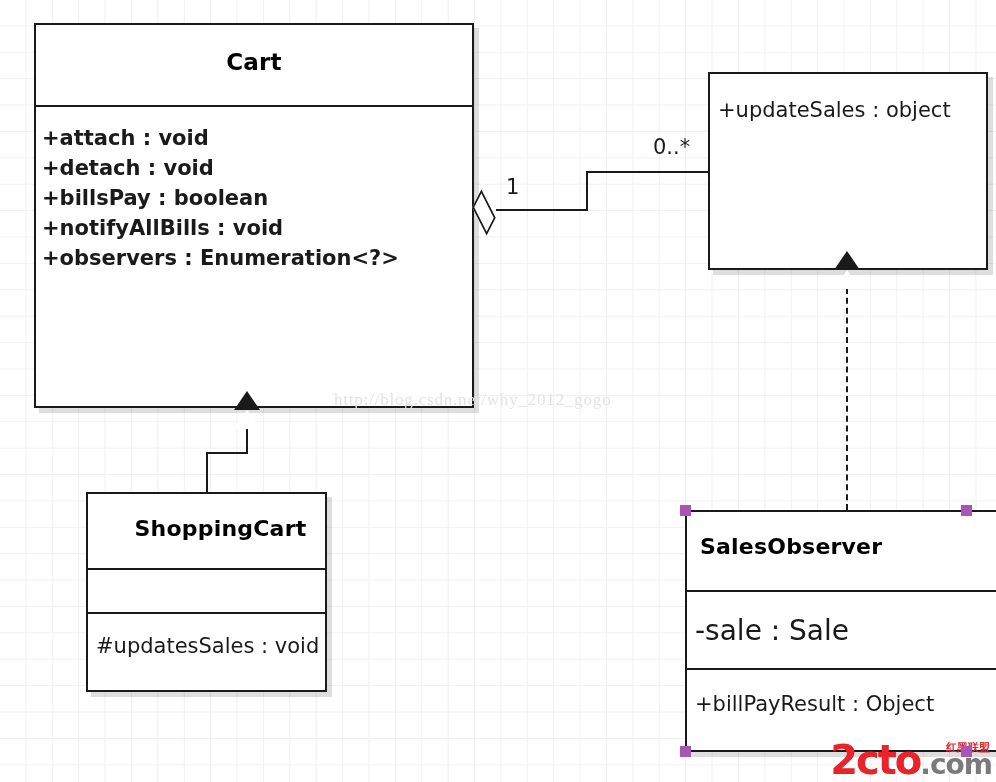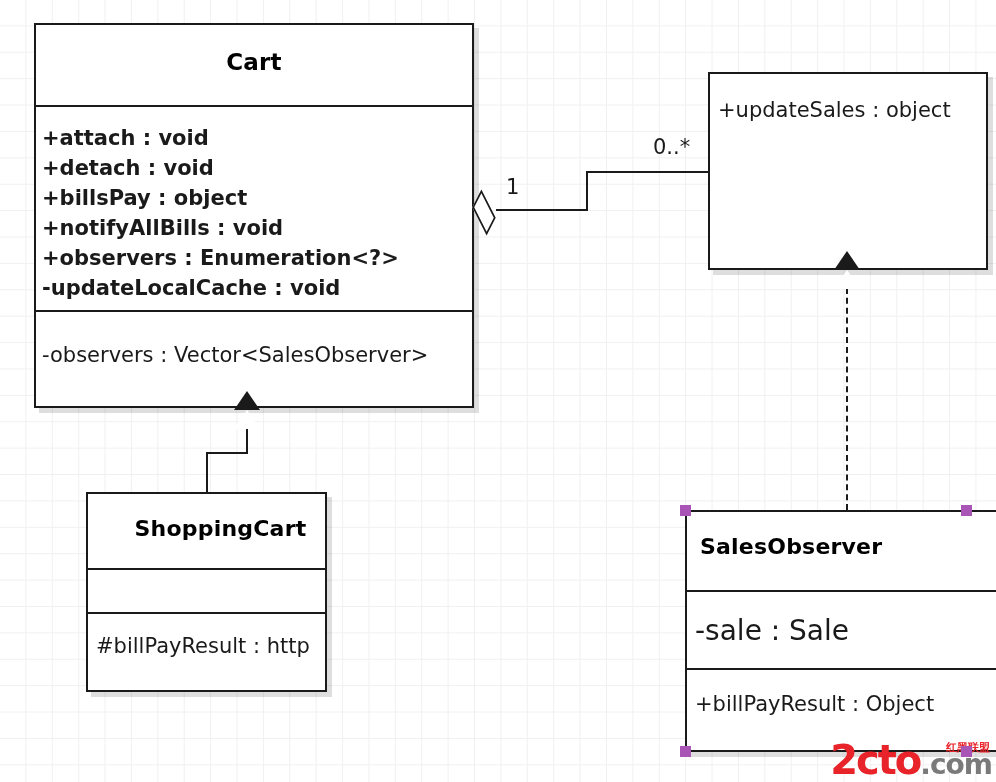--- a/index.html
+++ b/index.html
@@ -225,43 +225,39 @@
 
 <div id="canvas">
 
   <div class="uml-box" id="cart-box">
     <div class="compartment cmp-title" id="cart-title">
       <span class="class-name">Cart</span>
     </div>
     <div class="compartment" id="cart-methods">
       <div class="member">+attach : void</div>
       <div class="member">+detach : void</div>
-      <div class="member">+billsPay : object</div>
+      <div class="member">+billsPay : boolean</div>
       <div class="member">+notifyAllBills : void</div>
       <div class="member">+observers : Enumeration&lt;?&gt;</div>
-      <div class="member">-updateLocalCache : void</div>
-    </div>
-    <div class="compartment" id="cart-attrs">
-      <div class="member">-observers : Vector&lt;SalesObserver&gt;</div>
     </div>
   </div>
 
   <div class="uml-box" id="oberver-box">
     <div class="compartment" id="oberver-methods">
       <div class="member">+updateSales : object</div>
     </div>
   </div>
 
   <div class="uml-box" id="shoppingcart-box">
     <div class="compartment cmp-title" id="sc-title">
       <span class="class-name">ShoppingCart</span>
     </div>
     <div class="compartment" id="sc-empty"></div>
     <div class="compartment" id="sc-attrs">
-      <div class="member">#billPayResult : http</div>
+      <div class="member">#updatesSales : void</div>
     </div>
   </div>
 
   <div class="uml-box" id="salesobserver-box">
     <div class="compartment cmp-title" id="so-title">
       <span class="class-name">SalesObserver</span>
     </div>
     <div class="compartment" id="so-attrs">
       <div class="member">-sale : Sale</div>
     </div>
@@ -287,19 +283,20 @@
   <div class="edge edge-v" style="left:246px; top:427px; height:27px;"></div>
   <div class="tri-up" style="left:234px; top:410px;">
     <div class="tri-up-inner"></div>
   </div>
 
   <div class="dashed-v" style="left:846px; top:288px; height:222px;"></div>
   <div class="tri-up" style="left:834px; top:270px;">
     <div class="tri-up-inner"></div>
   </div>
 
+  <div id="watermark">http://blog.csdn.net/why_2012_gogo</div>
 
   <div id="site-logo">
     <span class="logo-main">2cto</span><span class="logo-main logo-dom">.com</span>
     <span class="logo-cn">红黑联盟</span>
   </div>
 
 </div>
 
 </body></html>

